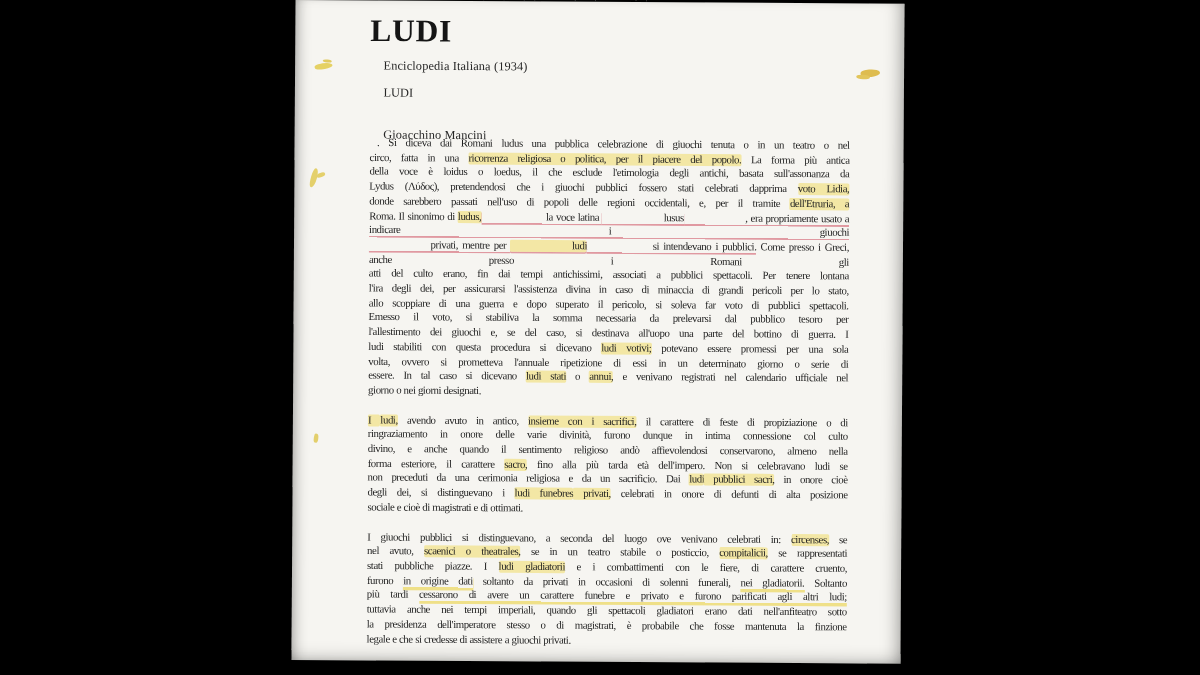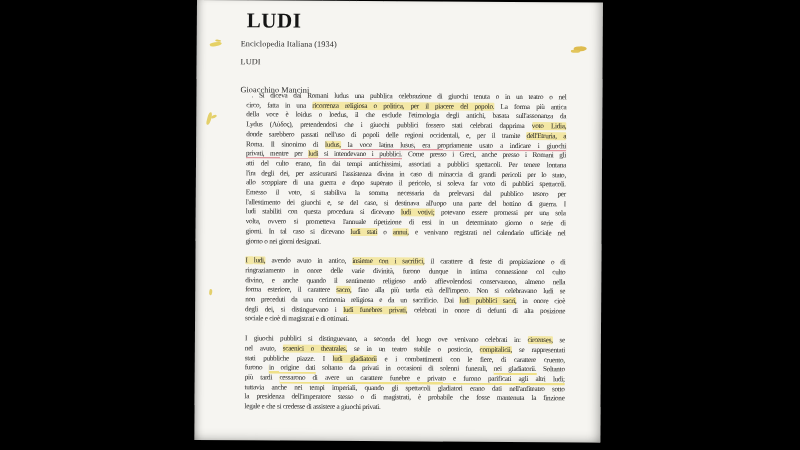--- a/index.html
+++ b/index.html
@@ -25,41 +25,41 @@
     position:absolute;left:50px;top:-3px;width:330px;height:5px;
     overflow:hidden;color:#8b8b8b;opacity:.55;
     font-size:6px;letter-spacing:5px;white-space:nowrap;
   }
   .title{
     position:absolute;left:50px;top:8px;
     font-size:21px;font-weight:bold;color:#151515;
     letter-spacing:.5px;
   }
   .meta{
-    position:absolute;left:44px;
+    position:absolute;left:59px;
     font-size:8.2px;color:#262626;letter-spacing:.1px;
   }
   .meta.source{top:39px;}
   .meta.title2{top:57px;}
   .meta.author{top:75px;margin-top:10px;}
   .body-text{
     position:absolute;left:50px;top:91px;width:320px;
     color:#1e1e1e;
   }
   .para{margin:0 0 10px 0;}
   .tline{
     font-size:7.2px;line-height:9.7px;letter-spacing:-.28px;
     text-align:justify;text-align-last:justify;
     word-spacing:.1px;
   }
   .tline.last{text-align-last:left;}
   .tline.indent{text-indent:5px;}
   .it{}
   .hl{background:rgba(240,222,118,.62);border-radius:1px;box-decoration-break:clone;}
-  .up{box-shadow:0 1px 0 rgba(216,122,134,.75);}
+  .up{box-shadow:0 1px 0 rgba(216,122,134,.75);padding-left:41px;}
   .uy{box-shadow:0 2px 0 rgba(236,216,100,.75);}
   
   .mark{position:absolute;border-radius:40% 60% 50% 50%;}
   .mark-1{left:13px;top:42px;width:12px;height:4px;background:#e3cb4c;opacity:.85;transform:rotate(-10deg);}
   .mark-1:after{content:"";position:absolute;left:6px;top:-2px;width:6px;height:2px;background:#dec347;border-radius:50%;transform:rotate(15deg);display:block;}
   .mark-2{left:377px;top:44px;width:13px;height:5px;background:#dcb63e;opacity:.9;transform:rotate(-6deg);}
   .mark-2:after{content:"";position:absolute;left:-3px;top:3px;width:9px;height:2.5px;background:#e0c04b;border-radius:50%;transform:rotate(8deg);display:block;}
   .mark-3{left:11px;top:112px;width:4px;height:13px;background:#e0c74a;opacity:.8;transform:rotate(14deg);border-radius:50% 50% 60% 40%;}
   .mark-3:after{content:"";position:absolute;left:3px;top:2px;width:6px;height:3px;background:#e0c74a;border-radius:50%;transform:rotate(-35deg);display:block;}
   .mark-4{left:14px;top:289px;width:2.5px;height:6px;background:#dfc64b;opacity:.8;transform:rotate(8deg);}
@@ -84,21 +84,21 @@
         <div class="tline"><span>donde sarebbero passati nell'uso di popoli delle regioni occidentali, e, per il tramite </span><span class="hl">dell'Etruria, a</span></div>
         <div class="tline"><span>Roma. Il sinonimo di </span><span class="it hl">ludus,</span><span class="up"> la voce latina </span><span class="it up">lusus</span><span class="up">, era propriamente usato a indicare i giuochi</span></div>
         <div class="tline"><span class="up">privati, mentre per </span><span class="it hl up">ludi</span><span class="up"> si intendevano i pubblici.</span><span> Come presso i Greci, anche presso i Romani gli</span></div>
         <div class="tline"><span>atti del culto erano, fin dai tempi antichissimi, associati a pubblici spettacoli. Per tenere lontana</span></div>
         <div class="tline"><span>l'ira degli dei, per assicurarsi l'assistenza divina in caso di minaccia di grandi pericoli per lo stato,</span></div>
         <div class="tline"><span>allo scoppiare di una guerra e dopo superato il pericolo, si soleva far voto di pubblici spettacoli.</span></div>
         <div class="tline"><span>Emesso il voto, si stabiliva la somma necessaria da prelevarsi dal pubblico tesoro per</span></div>
         <div class="tline"><span>l'allestimento dei giuochi e, se del caso, si destinava all'uopo una parte del bottino di guerra. I</span></div>
         <div class="tline"><span class="it">ludi</span><span> stabiliti con questa procedura si dicevano </span><span class="it hl">ludi votivi;</span><span> potevano essere promessi per una sola</span></div>
         <div class="tline"><span>volta, ovvero si prometteva l'annuale ripetizione di essi in un determinato giorno o serie di</span></div>
-        <div class="tline"><span>giorni. In tal caso si dicevano </span><span class="it hl">ludi stati</span><span> o </span><span class="it hl">annui,</span><span> e venivano registrati nel calendario ufficiale nel</span></div>
+        <div class="tline"><span>essere. In tal caso si dicevano </span><span class="it hl">ludi stati</span><span> o </span><span class="it hl">annui,</span><span> e venivano registrati nel calendario ufficiale nel</span></div>
         <div class="tline last"><span>giorno o nei giorni designati.</span></div>
       </div>
       <div class="para">
         <div class="tline"><span class="hl">I </span><span class="it hl">ludi,</span><span> avendo avuto in antico, </span><span class="hl">insieme con i sacrifici,</span><span> il carattere di feste di propiziazione o di</span></div>
         <div class="tline"><span>ringraziamento in onore delle varie divinità, furono dunque in intima connessione col culto</span></div>
         <div class="tline"><span>divino, e anche quando il sentimento religioso andò affievolendosi conservarono, almeno nella</span></div>
         <div class="tline"><span>forma esteriore, il carattere </span><span class="hl">sacro,</span><span> fino alla più tarda età dell'impero. Non si celebravano </span><span class="it">ludi</span><span> se</span></div>
         <div class="tline"><span>non preceduti da una cerimonia religiosa e da un sacrificio. Dai </span><span class="it hl">ludi</span><span class="hl"> pubblici sacri,</span><span> in onore cioè</span></div>
         <div class="tline"><span>degli dei, si distinguevano i </span><span class="it hl">ludi funebres</span><span class="hl"> privati,</span><span> celebrati in onore di defunti di alta posizione</span></div>
         <div class="tline last"><span>sociale e cioè di magistrati e di ottimati.</span></div>

